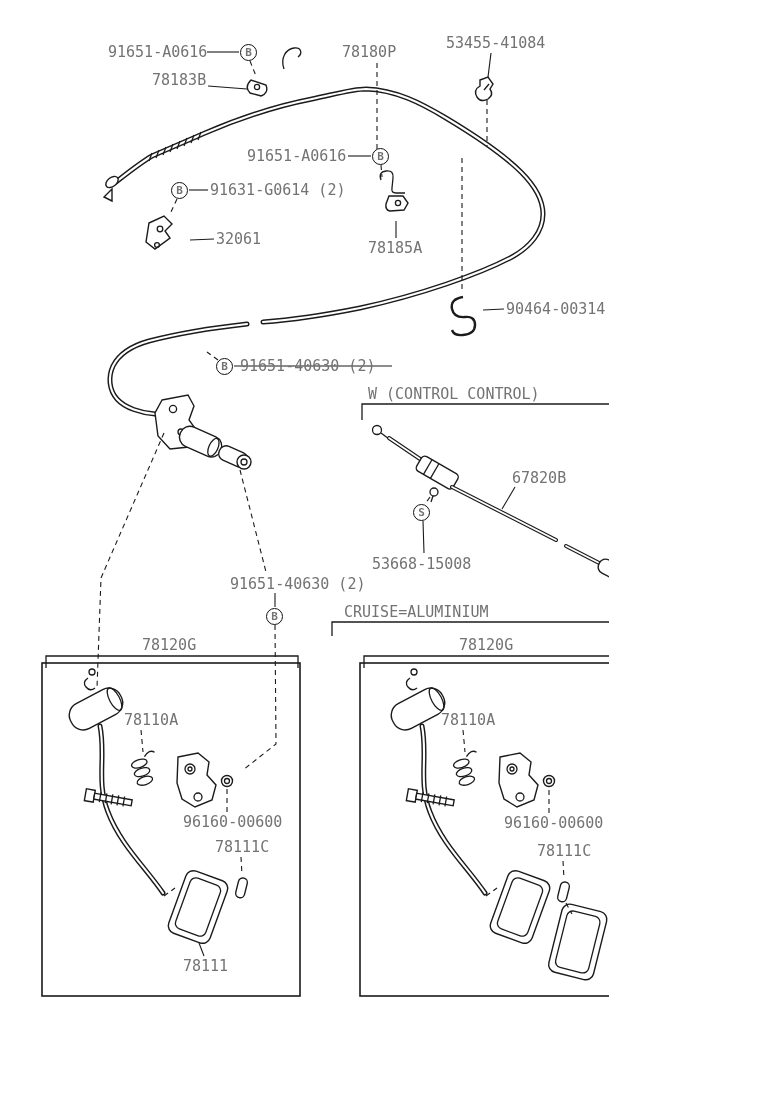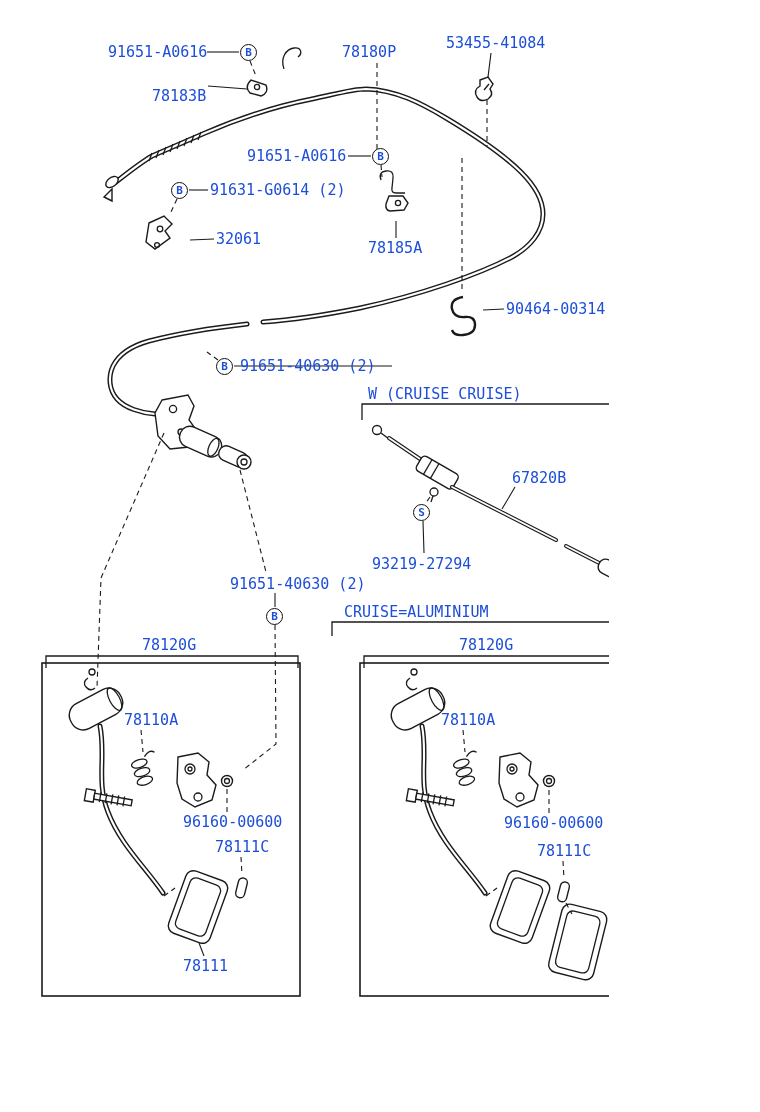--- a/index.html
+++ b/index.html
@@ -1,17 +1,17 @@
 <!DOCTYPE html>
 <html><head>
 <meta charset="utf-8">
 <style>
   html,body{margin:0;padding:0;background:#fff;}
   .page{position:relative;width:609px;height:1112px;background:#fff;overflow:hidden;
-        font-family:"DejaVu Sans Mono","Liberation Mono",monospace;color:#1d4ed8;}
+        font-family:"DejaVu Sans Mono","Liberation Mono",monospace;color:#737373;}
   svg{position:absolute;left:0;top:0;}
   .lbl{position:absolute;font-size:15px;line-height:17px;white-space:nowrap;}
   .sym{position:absolute;width:17px;height:17px;border:1.5px solid #111;border-radius:50%;
        box-sizing:border-box;background:#fff;font-size:11px;font-weight:bold;
        display:flex;align-items:center;justify-content:center;z-index:3;}
   .doc{position:absolute;font-size:14px;font-weight:normal;letter-spacing:1px;}
   
   .co{stroke:#1b1b1b;stroke-width:5;fill:none;stroke-linecap:round;}
   .ci{stroke:#fff;stroke-width:2.1;fill:none;stroke-linecap:round;}
   .co2{stroke:#1b1b1b;stroke-width:4;fill:none;stroke-linecap:round;}
@@ -228,32 +228,32 @@
     <line class="dash" x1="164" y1="896" x2="175" y2="888"></line>
     <line class="dash" x1="463" y1="730" x2="465" y2="752"></line>
     <line class="dash" x1="549" y1="790" x2="549" y2="813"></line>
     <line class="dash" x1="563" y1="861" x2="564" y2="879"></line>
     <line class="dash" x1="486" y1="896" x2="497" y2="888"></line>
     <line class="dash" x1="566" y1="903" x2="572" y2="914"></line>
   </g>
 </svg>
 
 <div class="lbl" style="left:108px;top:44px">91651-A0616</div>
-<div class="lbl" style="left:152px;top:88px">78183B</div>
+<div class="lbl" style="left:152px;top:72px">78183B</div>
 <div class="lbl" style="left:342px;top:44px">78180P</div>
 <div class="lbl" style="left:446px;top:35px">53455-41084</div>
 <div class="lbl" style="left:247px;top:148px">91651-A0616</div>
 <div class="lbl" style="left:210px;top:182px">91631-G0614 (2)</div>
 <div class="lbl" style="left:216px;top:231px">32061</div>
 <div class="lbl" style="left:368px;top:240px">78185A</div>
 <div class="lbl" style="left:506px;top:301px">90464-00314</div>
 <div class="lbl" style="left:240px;top:358px">91651-40630 (2)</div>
-<div class="lbl" style="left:368px;top:386px">W (CRUISE CRUISE)</div>
+<div class="lbl" style="left:368px;top:386px">W (CONTROL CONTROL)</div>
 <div class="lbl" style="left:512px;top:470px">67820B</div>
-<div class="lbl" style="left:372px;top:556px">93219-27294</div>
+<div class="lbl" style="left:372px;top:556px">53668-15008</div>
 <div class="lbl" style="left:230px;top:576px">91651-40630 (2)</div>
 <div class="lbl" style="left:344px;top:604px">CRUISE=ALUMINIUM</div>
 <div class="lbl" style="left:142px;top:637px">78120G</div>
 <div class="lbl" style="left:459px;top:637px">78120G</div>
 <div class="lbl" style="left:124px;top:712px">78110A</div>
 <div class="lbl" style="left:183px;top:814px">96160-00600</div>
 <div class="lbl" style="left:215px;top:839px">78111C</div>
 <div class="lbl" style="left:183px;top:958px">78111</div>
 <div class="lbl" style="left:441px;top:712px">78110A</div>
 <div class="lbl" style="left:504px;top:815px">96160-00600</div>

